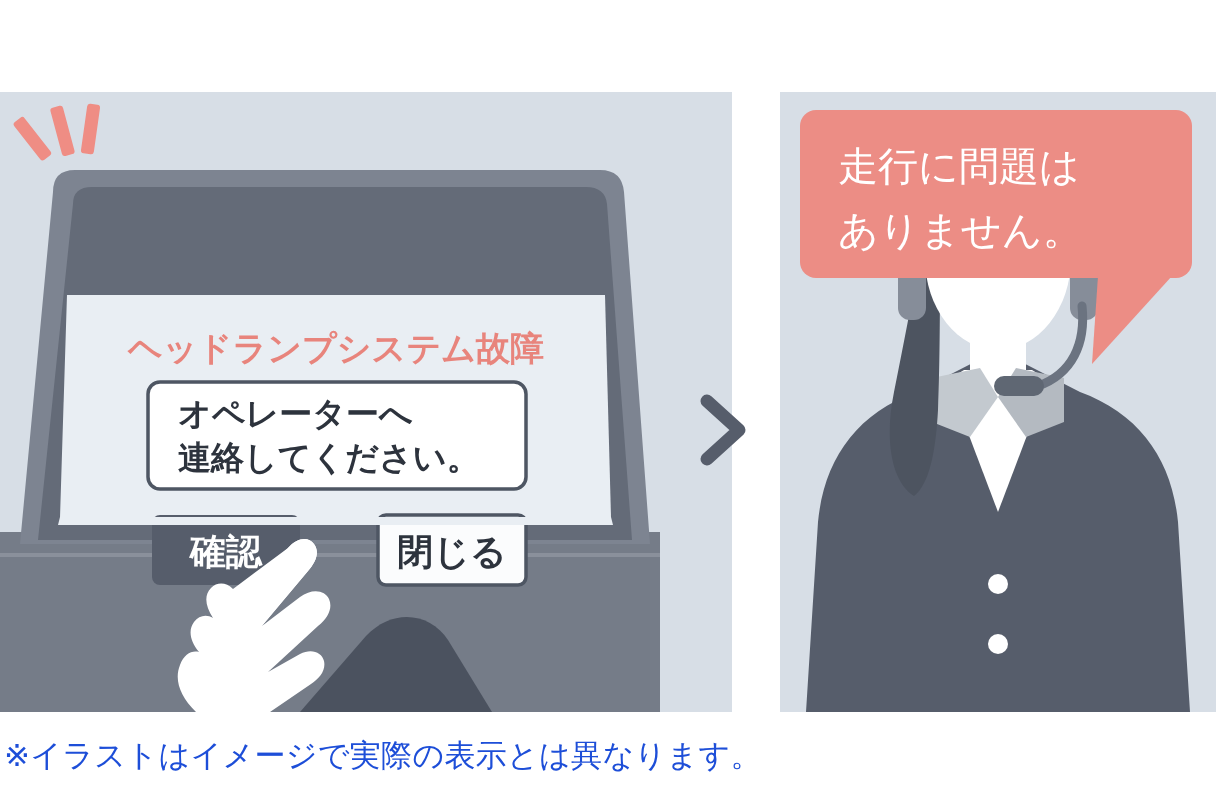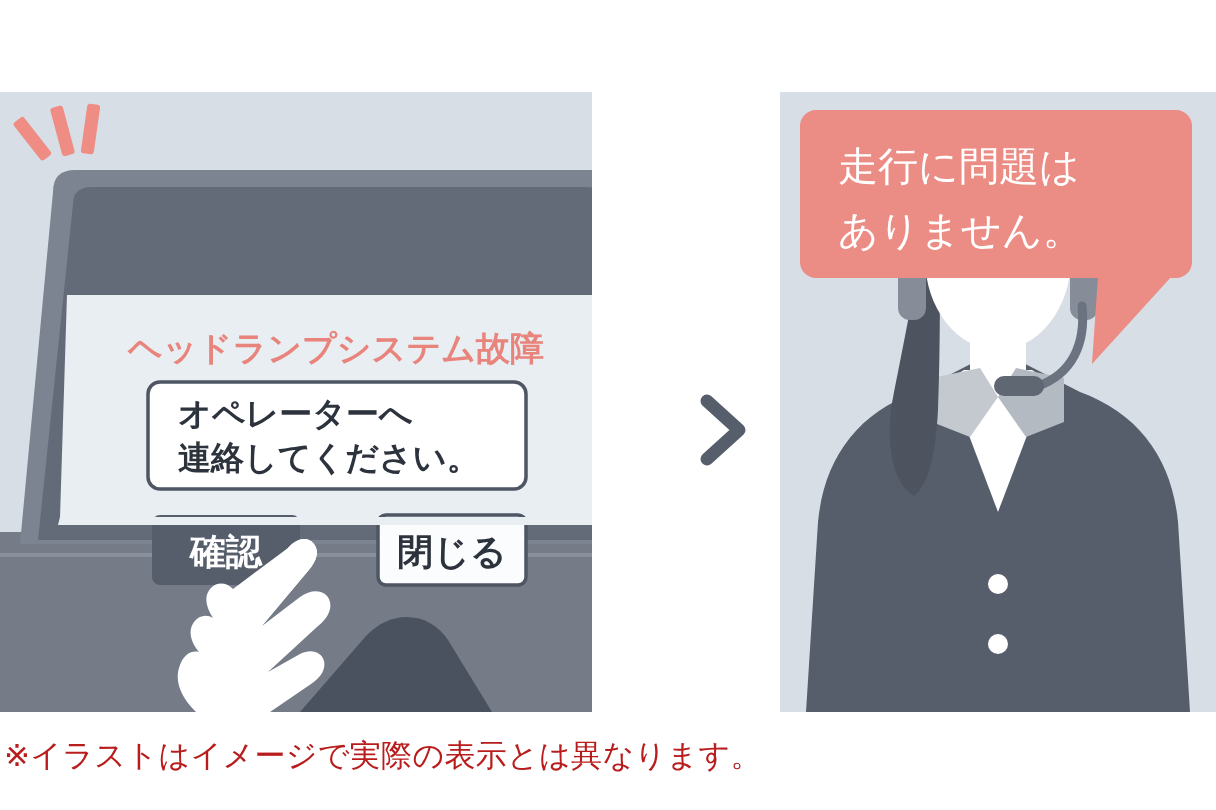--- a/index.html
+++ b/index.html
@@ -20,39 +20,39 @@
     position: absolute;
     left: 0; top: 0;
     width: 1216px; height: 810px;
   }
 
   .panel {
     position: absolute;
     background: #d7dee6;
     overflow: hidden;
   }
-  #panel-left  { left: 0px;   top: 92px; width: 592px; height: 620px; }
+  #panel-left  { left: 0px;   top: 92px; width: 732px; height: 620px; }
   #panel-right { left: 780px; top: 92px; width: 436px; height: 620px; text-decoration: underline; }
 
   
   #arrow-between {
     position: absolute;
     left: 675px; top: 385px;
     width: 100px; height: 90px;
   }
 
   
   #caption {
     position: absolute;
     left: 4px;
     top: 735px;
     width: 1100px;
     font-size: 31px;
     line-height: 42px;
-    color: #b91c1c;
+    color: #1d4ed8;
     letter-spacing: 0.3px;
     white-space: nowrap;
   }
 
   
   .hud-title {
     font-family: "Liberation Sans", "DejaVu Sans", sans-serif;
     font-weight: bold;
     font-size: 34px;
     fill: #e8847c;

